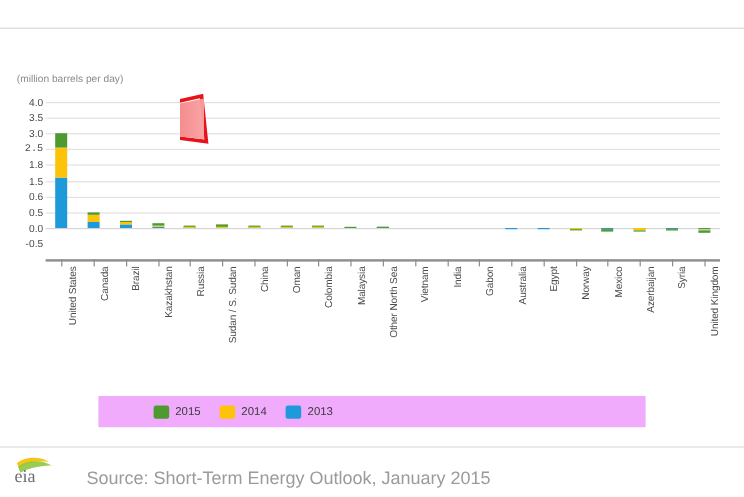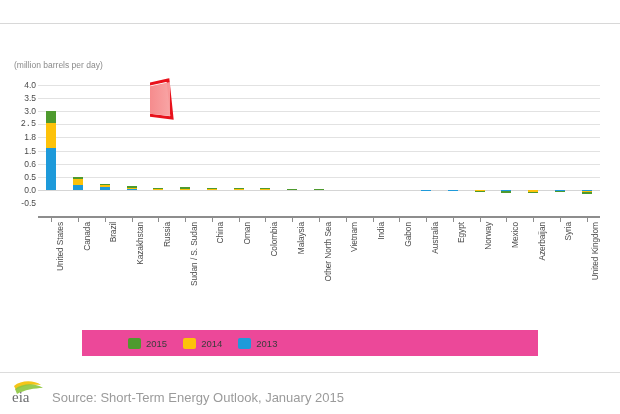--- a/index.html
+++ b/index.html
@@ -94,36 +94,36 @@
     font-size:13.6px;font-style:italic;font-weight:bold;
     line-height:21px;color:#1c1c1c;
   }
   #callout-tail{
     position:absolute;left:0;top:0;width:378px;height:133px;
   }
 
   
   #legend{
     position:absolute;left:82px;top:330px;width:456px;height:26px;
-    background:#ec4899;
+    background:#f0abfc;
   }
   #legend-inner{
     position:absolute;left:46px;top:6px;height:14px;
     display:flex;align-items:center;gap:7px;
   }
   .lg-item{display:flex;align-items:center;gap:5px;margin-right:9px;}
   .lg-sw{width:13px;height:11px;border-radius:2px;display:block;}
   .lg-tx{font-size:9.5px;color:#3c3c3c;}
 
   
   #footer-rule{position:absolute;left:0;top:372px;width:620px;height:1px;background:#dcdcdc;}
   #eia-logo{position:absolute;left:10px;top:379px;width:40px;height:26px;}
   #source{
-    position:absolute;left:52px;top:390px;
-    font-size:13px;color:#9b9b9b;white-space:nowrap;
+    position:absolute;left:72px;top:390px;
+    font-size:15px;color:#9b9b9b;white-space:nowrap;
   }
 </style>
 </head>
 <body>
 
 <div id="page">
 
   <div id="title-rule"></div>
 
   <div id="unit-caption">(million barrels per day)</div>

